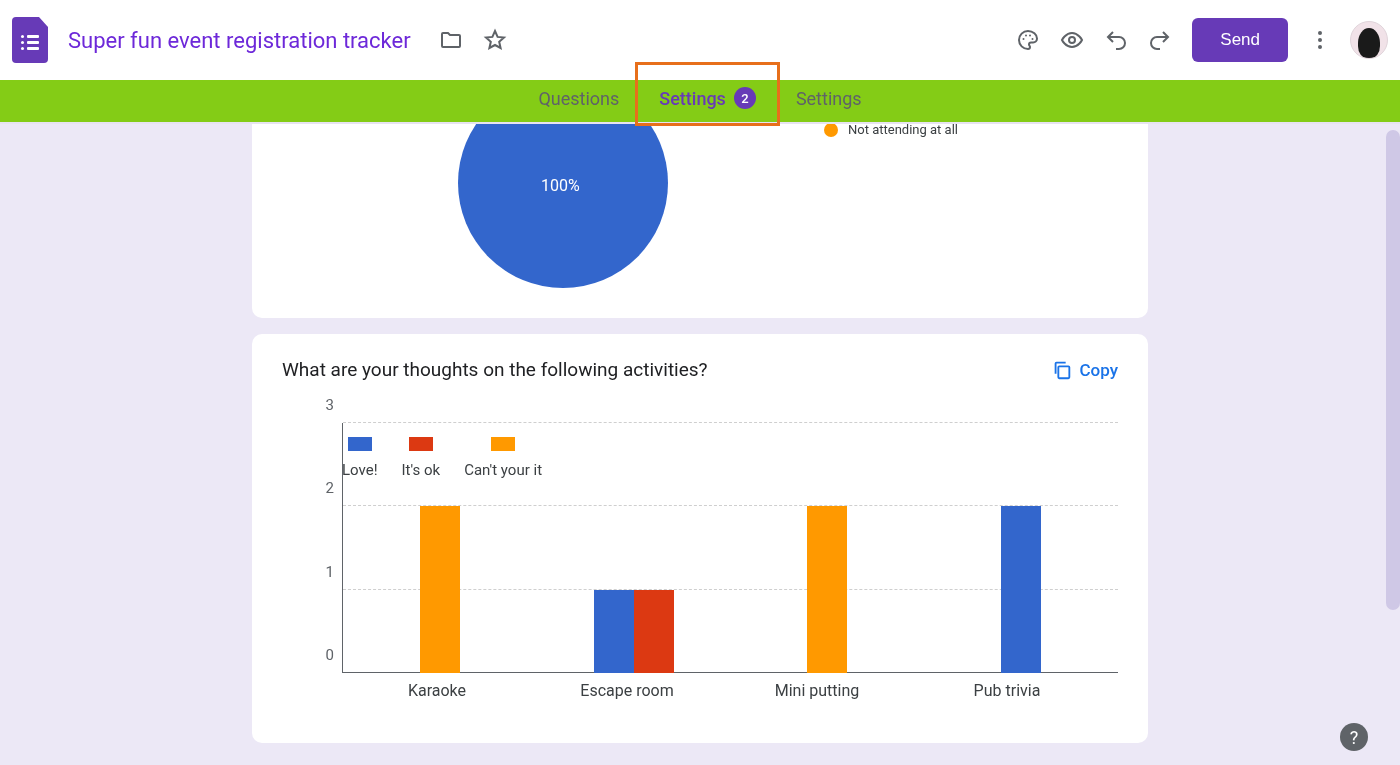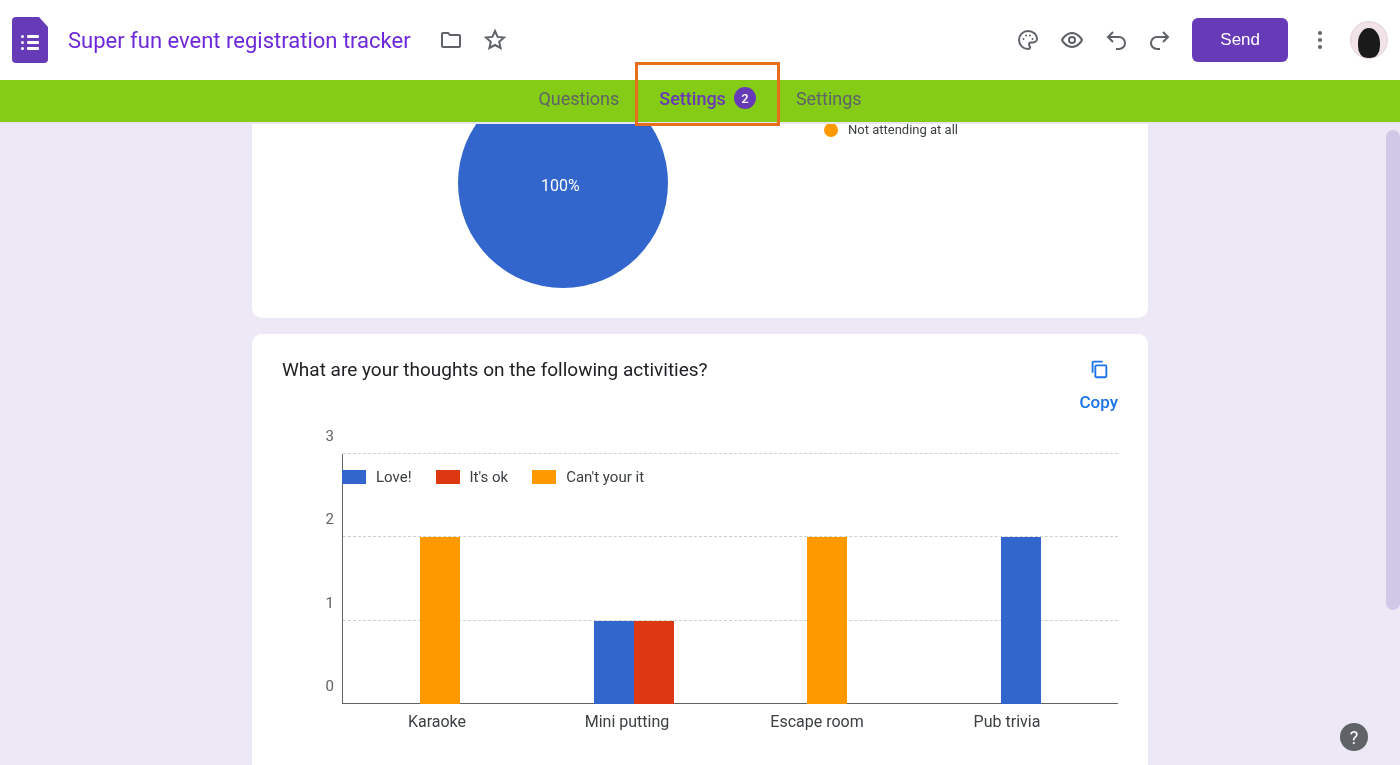--- a/index.html
+++ b/index.html
@@ -119,25 +119,25 @@
     .content-inner { width: 896px; margin: 0 auto; }
     .card {
       background: #fff;
       border-radius: 10px;
       padding: 24px 30px 30px 30px;
       margin-top: 0;
       position: relative;
     }
     .card.first { border-radius: 0 0 10px 10px; padding-top: 0; }
     .card + .card { margin-top: 16px; }
-    .card-title-row { display: flex; justify-content: space-between; }
+    .card-title-row { display: flex; justify-content: space-between; align-items: center; }
     .question-title { font-size: 19px; color: #202124; }
     .copy-btn {
-      display: flex; align-items: center; gap: 12px;
-      color: #1a73e8; cursor: pointer; font-size: 17px; font-weight: 500; flex-direction: column;
+      display: flex; align-items: center; gap: 6px;
+      color: #1a73e8; cursor: pointer; font-size: 17px; font-weight: 500;
     }
     .copy-btn svg { width: 22px; height: 22px; }
     
     .pie-row { display: flex; align-items: flex-start; }
     .pie-wrap { margin-left: 176px; position: relative; width: 210px; height: 164px; }
     .pie-full {
       position: absolute;
       width: 210px; height: 210px;
       border-radius: 50%;
       background: #3366cc;
@@ -163,21 +163,21 @@
     }
     .gridline { position: absolute; left: 0; right: 0; height: 1px; }
     .gridline.solid { background: #5f6368; }
     .gridline.dash { border-top: 1px dashed #cfcfcf; }
     .bar-legend {
       position: absolute; left: 60px; top: 14px;
       display: flex; gap: 24px; align-items: center;
       font-size: 15px; color: #3c4043;
       z-index: 2;
     }
-    .bar-legend-item { display: flex; align-items: center; gap: 10px; }
+    .bar-legend-item { display: flex; align-items: center; gap: 10px; flex-direction: column; }
     .bar-legend-sw { width: 24px; height: 14px; }
     .bars-row {
       position: absolute; left: 0; right: 0; top: 0; bottom: 0;
       display: flex;
     }
     .cat {
       flex: 1; position: relative; display: flex; justify-content: center;
     }
     .cat-bars {
       position: absolute; bottom: 0; display: flex;
@@ -371,22 +371,22 @@
               <div class="cat">
                 <div class="cat-bars">
                   <div class="bar" style="background: rgb(51, 102, 204); height: 166.667px;"></div>
                 </div>
               </div>
             </div>
         </div>
 
         <div class="x-labels" id="x-labels">
             <div class="x-label">Karaoke</div>
+            <div class="x-label">Escape room</div>
             <div class="x-label">Mini putting</div>
-            <div class="x-label">Escape room</div>
             <div class="x-label">Pub trivia</div>
           </div>
       </div>
     </div>
 
   </div>
 </div>
 
 <div class="scroll-thumb"></div>
 <div class="help-btn">?</div>

